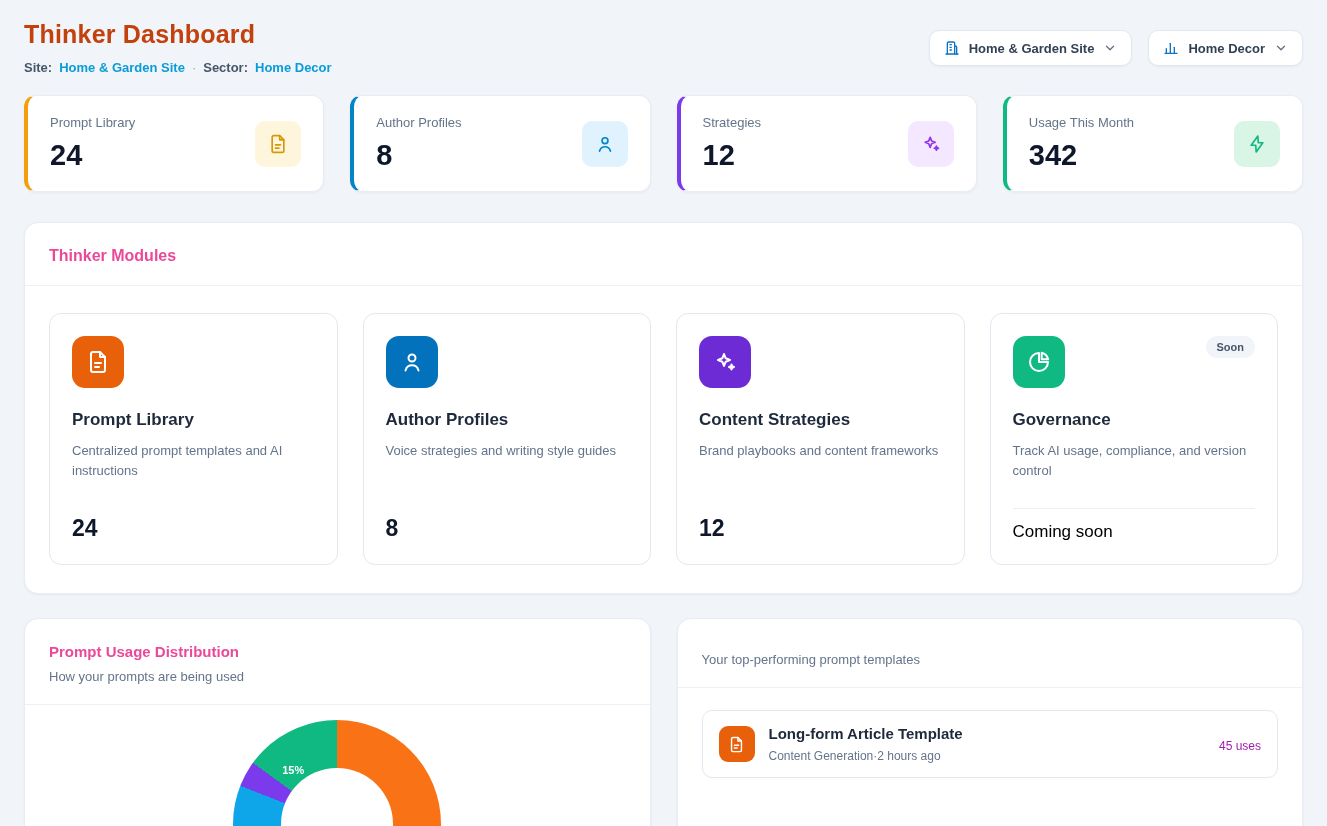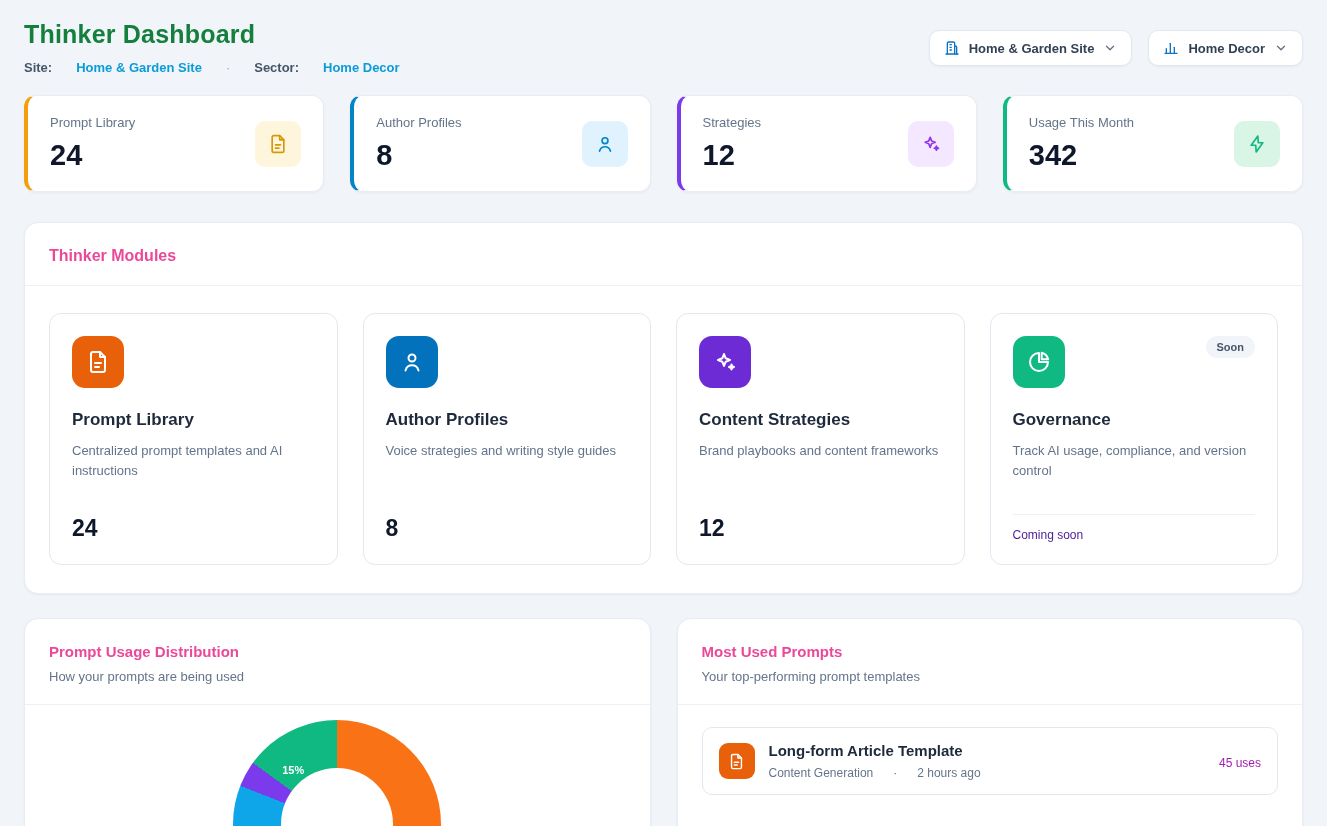--- a/index.html
+++ b/index.html
@@ -7,22 +7,22 @@
   body {
     width: 1327px; height: 826px; overflow: hidden;
     background: #f1f5f9;
     font-family: "Liberation Sans", sans-serif;
     color: #1e293b;
   }
   .page { padding: 18px 24px 0; }
 
   
   .topbar { display: flex; justify-content: space-between; align-items: flex-start; margin-bottom: 20px; }
-  .page-title { font-size: 25px; font-weight: 800; margin: 2px 0 11px; color: #15803d; letter-spacing: .2px; }
-  .breadcrumb { font-size: 13px; color: #475569; font-weight: 700; display: flex; gap: 24px; align-items: center; }
+  .page-title { font-size: 25px; font-weight: 800; margin: 2px 0 11px; color: #c2410c; letter-spacing: .2px; }
+  .breadcrumb { font-size: 13px; color: #475569; font-weight: 700; display: flex; gap: 7px; align-items: center; }
   .breadcrumb .link { color: #0b9bd8; cursor: pointer; }
   .breadcrumb .dot { color: #94a3b8; font-weight: 400; }
   .top-actions { display: flex; gap: 16px; margin-top: 12px; }
   .hbtn {
     display: flex; align-items: center; gap: 9px; background: #fff;
     border: 1px solid #e2e8f0; border-radius: 10px; height: 36px; padding: 0 14px;
     font-size: 13px; font-weight: 700; color: #334155; cursor: pointer;
     font-family: inherit; box-shadow: 0 1px 2px rgba(15,23,42,.05);
   }
   .hbtn .btn-ic { color: #0b74c4; display: flex; }
@@ -68,40 +68,40 @@
   .module-icon.c-0 { background: #e8600a; }
   .module-icon.c-1 { background: #0272bd; }
   .module-icon.c-2 { background: #6d2bd6; }
   .module-icon.c-3 { background: #10b981; }
   .soon-badge { background: #f1f5f9; color: #475569; font-size: 11px; font-weight: 700; border-radius: 999px; padding: 5px 11px; }
   .module-title { font-size: 17px; font-weight: 700; color: #1e293b; margin-top: 22px; }
   .module-desc { font-size: 13px; color: #64748b; line-height: 1.55; margin-top: 11px; max-width: 240px; }
   .module-count { font-size: 23px; font-weight: 800; color: #0f172a; margin-top: auto; }
   .module-foot { margin-top: auto; }
   .module-foot .divider { margin-bottom: 13px; }
-  .coming-soon { font-size: 12px; color: #4c1d95; }
+  .coming-soon { font-size: 17px; color: #000000; }
 
   
   .bottom-row { display: flex; gap: 26px; }
   .bottom-card { flex: 1; height: 430px; overflow: hidden; }
 
   
   .donut-area { position: relative; }
   .donut { width: 208px; height: 208px; border-radius: 50%; margin: 15px auto 0; position: relative; }
   .donut::after { content: ""; position: absolute; inset: 48px; background: #fff; border-radius: 50%; }
   .donut-label { position: absolute; left: 49px; top: 44px; color: #fff; font-size: 11px; font-weight: 700; z-index: 2; }
 
   
   .prompt-item {
     margin: 22px 24px 0; border: 1px solid #e2e8f0; border-radius: 10px;
     padding: 14px 16px; display: flex; align-items: center; gap: 14px; cursor: pointer; background: #fff;
   }
   .prompt-icon { width: 36px; height: 36px; border-radius: 9px; background: #e8600a; color: #fff; display: flex; align-items: center; justify-content: center; flex: none; }
   .prompt-title { font-size: 15px; font-weight: 700; color: #1e293b; }
-  .prompt-meta { font-size: 12px; color: #64748b; margin-top: 7px; display: flex; gap: 20px; align-items: center; }
+  .prompt-meta { font-size: 12px; color: #64748b; margin-top: 7px; display: flex; gap: 0; align-items: center; }
   .prompt-uses { margin-left: auto; font-size: 12px; font-weight: 400; color: #a21caf; margin-top: 3px; }
 
   svg { display: block; }
 </style>
 </head>
 <body>
 
 <div class="page">
 
   <div class="topbar">
@@ -285,21 +285,20 @@
       <div class="divider"></div>
       <div class="donut-area">
         <div class="donut" style="background: conic-gradient(rgb(249, 115, 22) 0deg, rgb(249, 115, 22) 162deg, rgb(14, 165, 233) 162deg, rgb(14, 165, 233) 291.6deg, rgb(124, 58, 237) 291.6deg, rgb(124, 58, 237) 306deg, rgb(16, 185, 129) 306deg, rgb(16, 185, 129) 360deg);">
           <span class="donut-label">15%</span>
         </div>
       </div>
     </div>
 
     <div class="panel bottom-card">
       <div class="panel-head">
-        <div class="panel-title sm">Most Used Prompts</div>
         <div class="panel-sub">Your top-performing prompt templates</div>
       </div>
       <div class="divider"></div>
       <div class="prompt-item">
         <div class="prompt-icon">
           <svg width="17" height="17" viewBox="0 0 24 24" fill="none" stroke="currentColor" stroke-width="2" stroke-linecap="round" stroke-linejoin="round">
               <path d="M14 2H7a2 2 0 0 0-2 2v16a2 2 0 0 0 2 2h10a2 2 0 0 0 2-2V7z"></path>
               <path d="M14 2v5h5"></path>
               <path d="M9 13h6"></path>
               <path d="M9 17h4"></path>

